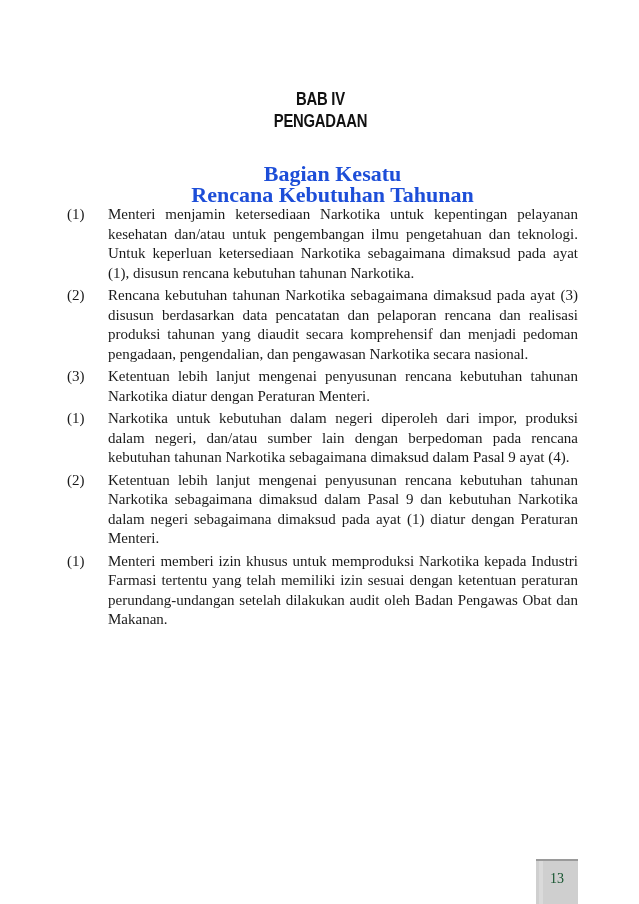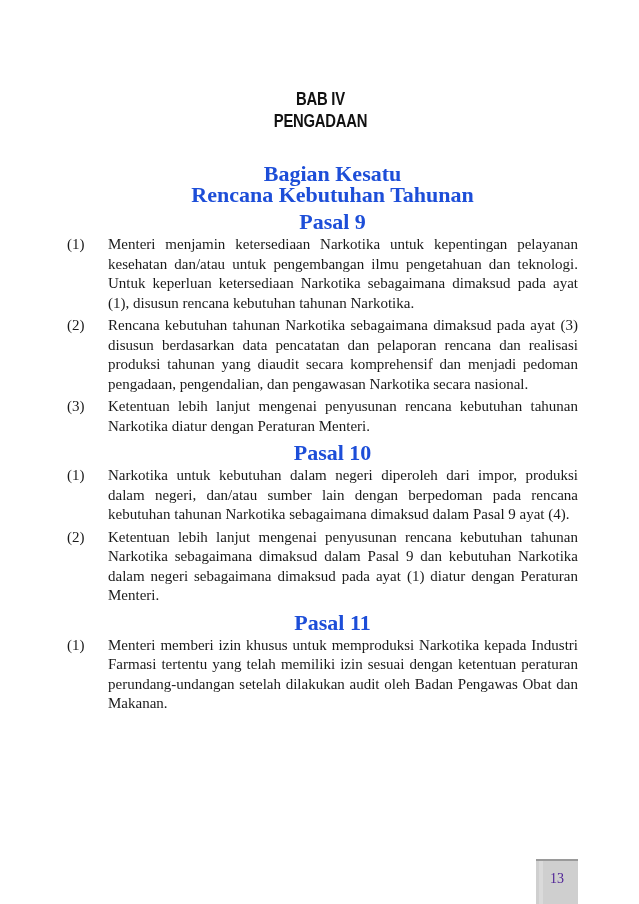--- a/index.html
+++ b/index.html
@@ -87,64 +87,61 @@
       height: 100%;
       background: #dadada;
     }
     .page-tab .pnum {
       position: absolute;
       left: 0;
       width: 100%;
       top: 10px;
       text-align: center;
       font-size: 14px;
-      color: #4c1d95;
+      color: #14532d;
     }
   </style>
 </head>
 <body>
 
 <div class="page">
 
   <div class="chapter">
     <div>BAB IV</div>
     <div>PENGADAAN</div>
   </div>
 
   <div class="content">
 
     <div class="heading section">Bagian Kesatu</div>
     <div class="heading">Rencana Kebutuhan Tahunan</div>
 
-    <div class="heading pasal">Pasal 9</div>
     <div class="ayat">
       <span class="num">(1)</span>
       <span class="txt">Menteri menjamin ketersediaan Narkotika untuk kepentingan pelayanan kesehatan dan/atau untuk pengembangan ilmu pengetahuan dan teknologi. Untuk keperluan ketersediaan Narkotika sebagaimana dimaksud pada ayat (1), disusun rencana kebutuhan tahunan Narkotika.</span>
     </div>
     <div class="ayat">
       <span class="num">(2)</span>
       <span class="txt">Rencana kebutuhan tahunan Narkotika sebagaimana dimaksud pada ayat (3) disusun berdasarkan data pencatatan dan pelaporan rencana dan realisasi produksi tahunan yang diaudit secara komprehensif dan menjadi pedoman pengadaan, pengendalian, dan pengawasan Narkotika secara nasional.</span>
     </div>
     <div class="ayat">
       <span class="num">(3)</span>
       <span class="txt">Ketentuan lebih lanjut mengenai penyusunan rencana kebutuhan tahunan Narkotika diatur dengan Peraturan Menteri.</span>
     </div>
 
-    <div class="heading pasal">Pasal 10</div>
     <div class="ayat">
       <span class="num">(1)</span>
       <span class="txt">Narkotika untuk kebutuhan dalam negeri diperoleh dari impor, produksi dalam negeri, dan/atau sumber lain dengan berpedoman pada rencana kebutuhan tahunan Narkotika sebagaimana dimaksud dalam Pasal 9 ayat (4).</span>
     </div>
     <div class="ayat">
       <span class="num">(2)</span>
       <span class="txt">Ketentuan lebih lanjut mengenai penyusunan rencana kebutuhan tahunan Narkotika sebagaimana dimaksud dalam Pasal 9 dan kebutuhan Narkotika dalam negeri sebagaimana dimaksud pada ayat (1) diatur dengan Peraturan Menteri.</span>
     </div>
 
 
-    <div class="heading pasal">Pasal 11</div>
     <div class="ayat">
       <span class="num">(1)</span>
       <span class="txt">Menteri memberi izin khusus untuk memproduksi Narkotika kepada Industri Farmasi tertentu yang telah memiliki izin sesuai dengan ketentuan peraturan perundang-undangan setelah dilakukan audit oleh Badan Pengawas Obat dan Makanan.</span>
     </div>
 
   </div>
 
   <div class="page-tab">
     <div class="stripe"></div>
     <div class="pnum">13</div>

